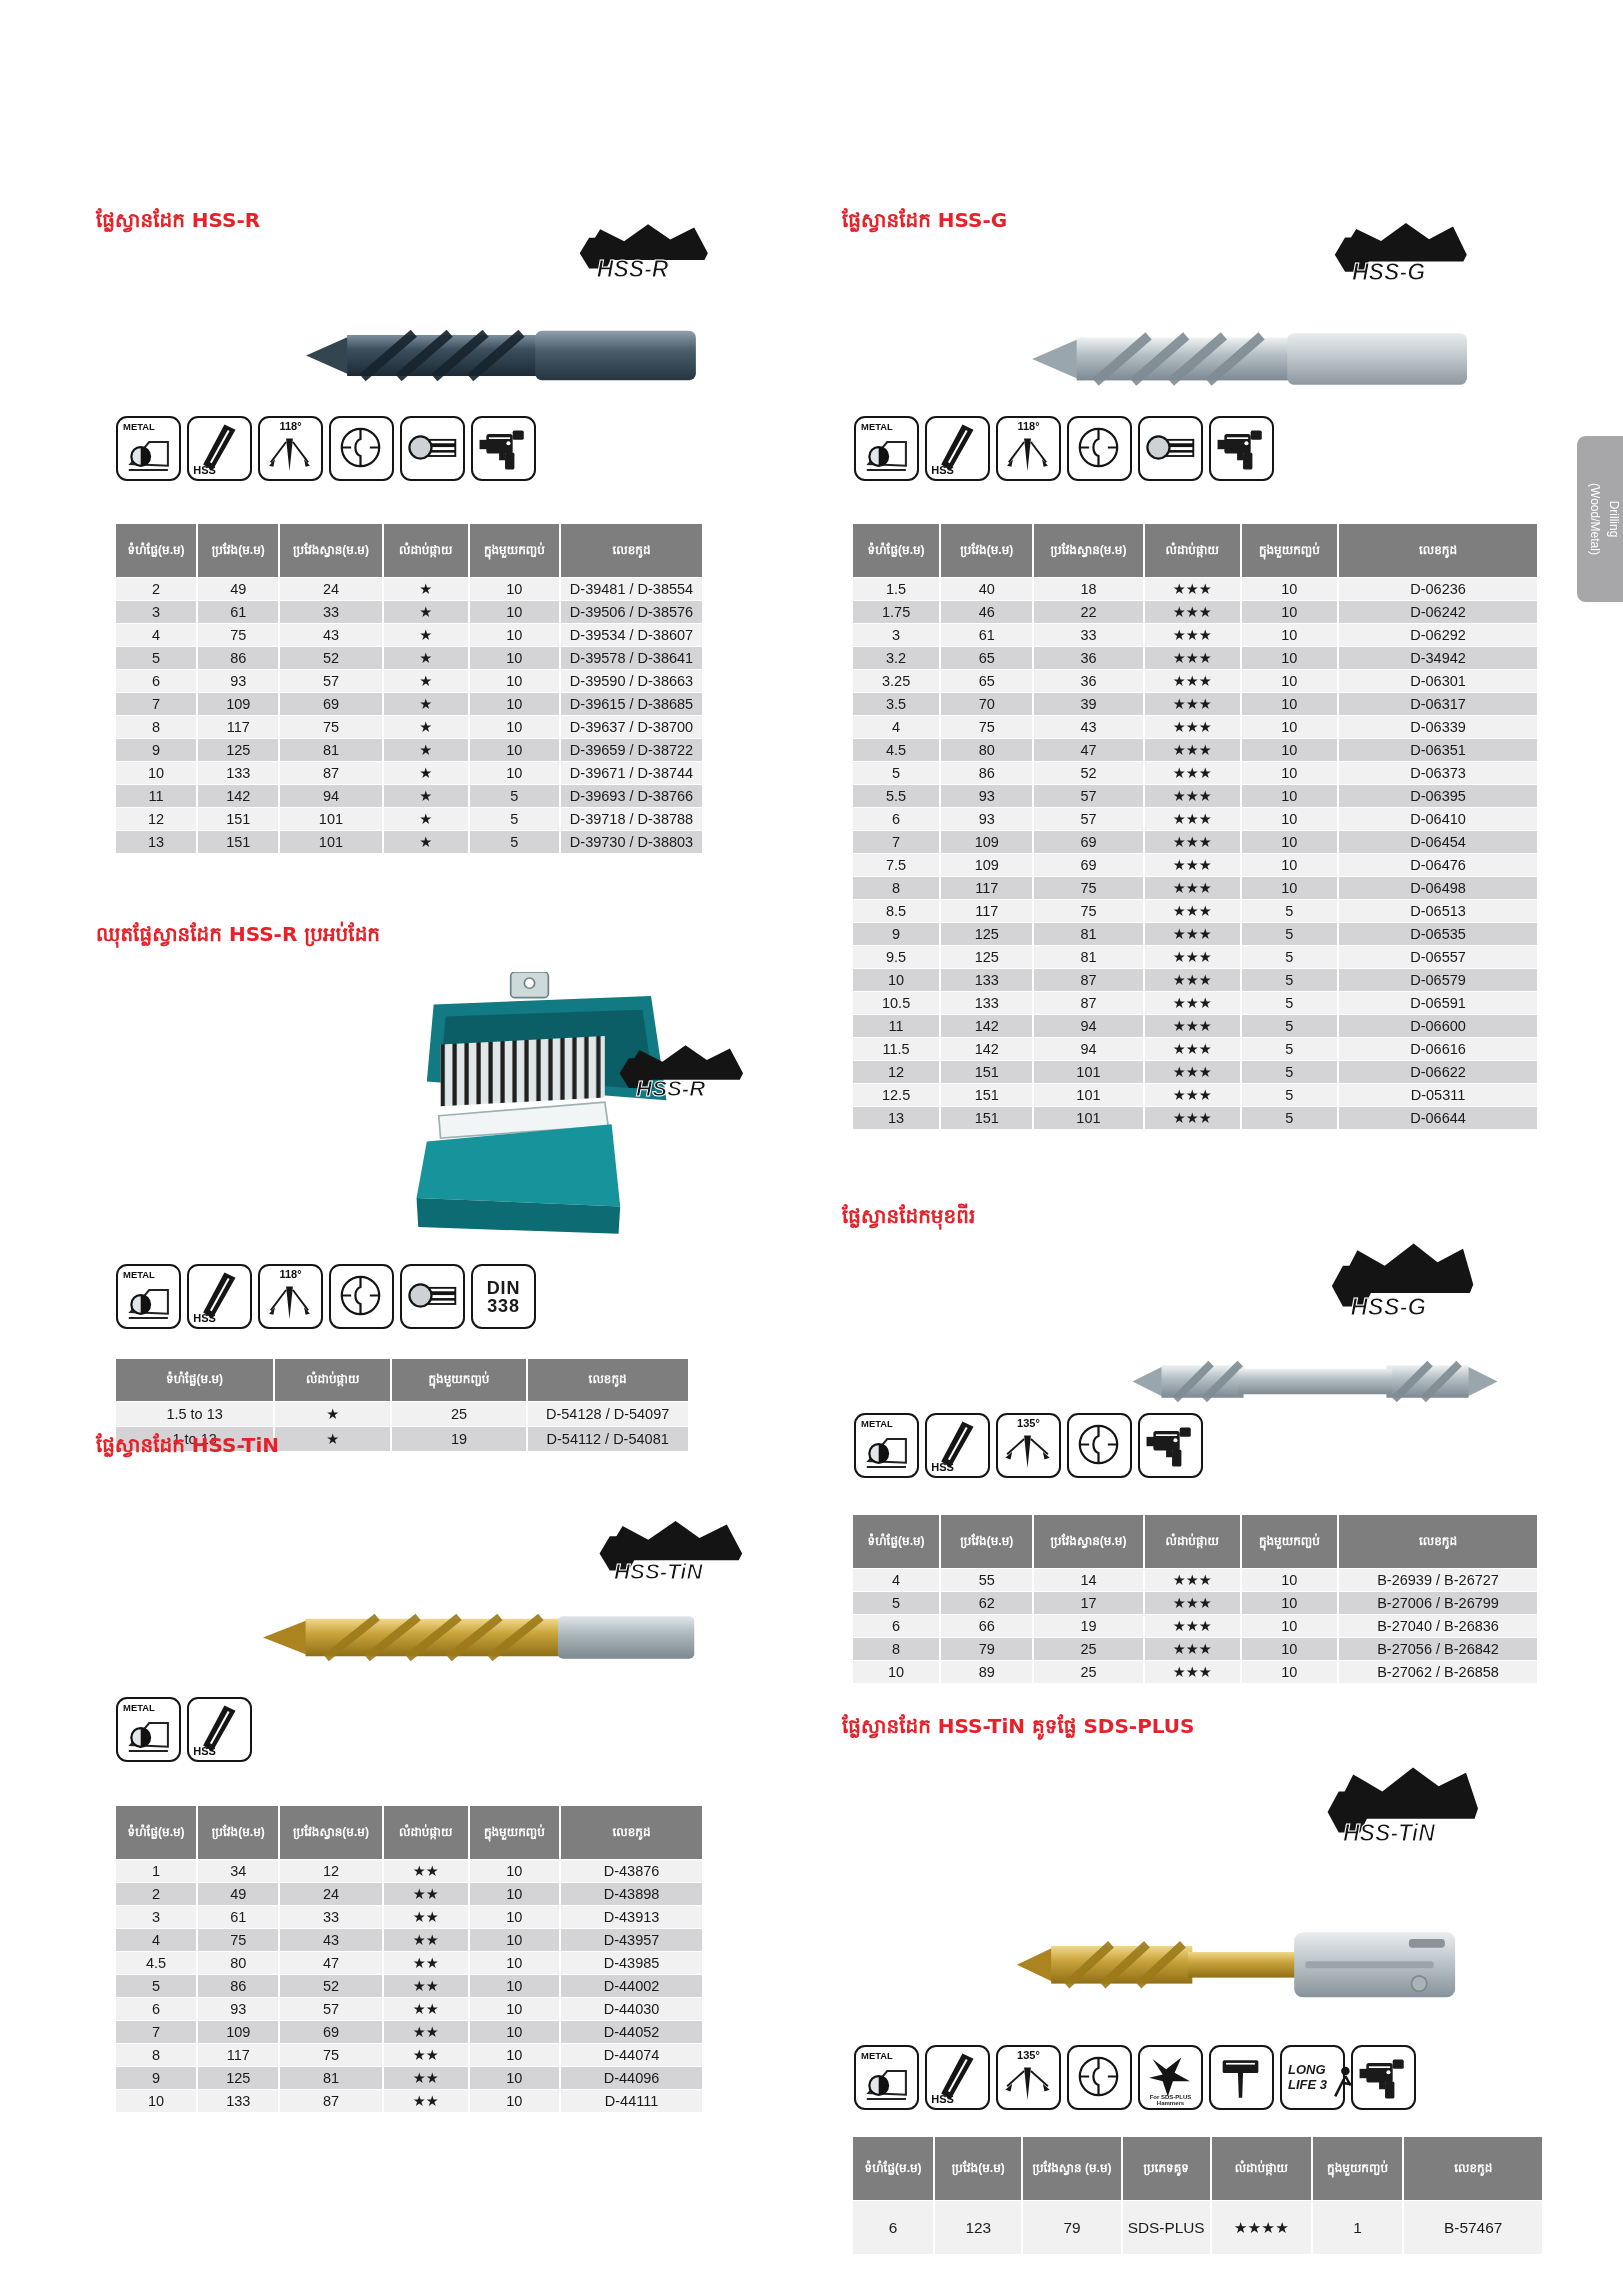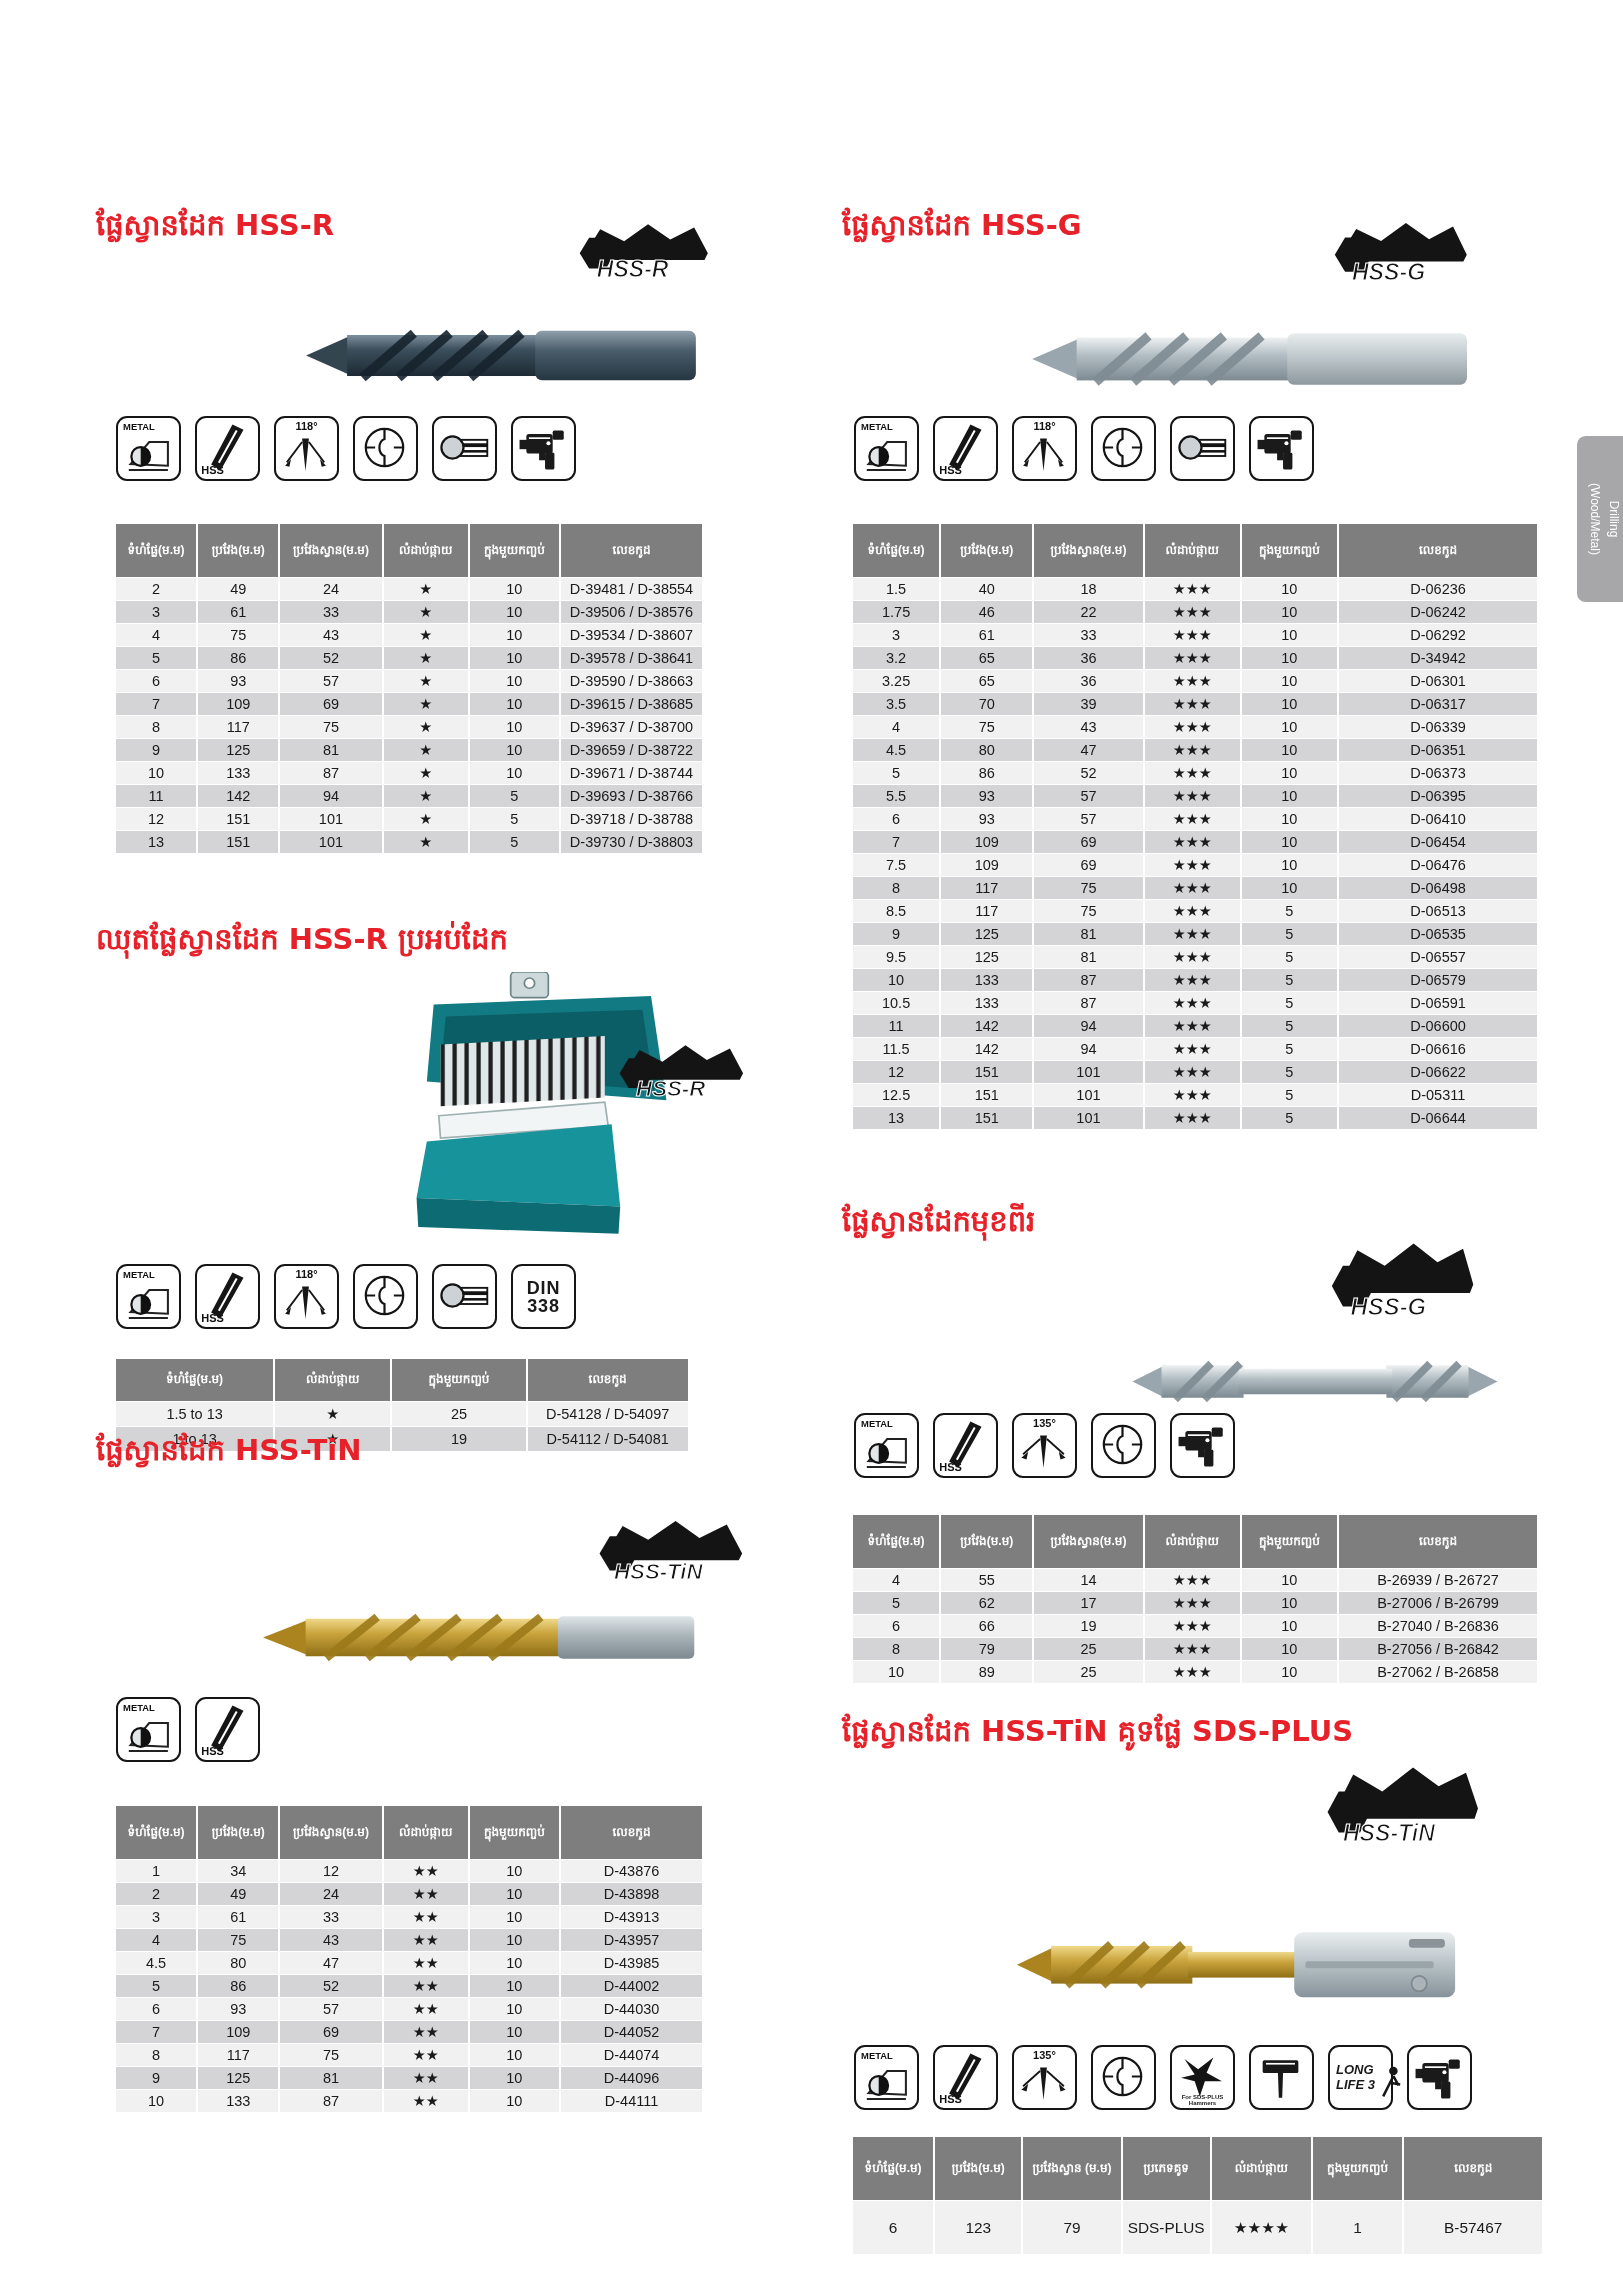--- a/index.html
+++ b/index.html
@@ -1,18 +1,18 @@
 <!DOCTYPE html>
 <html style="font-size:13.7px"><head>
 <meta charset="utf-8">
 <style>
   html,body{margin:0;padding:0;background:#fff;}
   .page{position:relative;width:1623px;height:2295px;background:#fff;overflow:hidden;
         font-family:"Liberation Sans","DejaVu Sans",sans-serif;color:#1a1a1a;}
-  .sec-title{position:absolute;color:#e62129;font-size:29px;font-weight:bold;white-space:nowrap;
+  .sec-title{position:absolute;color:#e62129;font-size:20px;font-weight:bold;white-space:nowrap;
              font-family:"DejaVu Sans","Liberation Sans",sans-serif;}
   
   table{border-collapse:separate;border-spacing:2.6px 1.7px;table-layout:fixed;position:absolute;}
   th{background:#7e7e7e;color:#fff;font-size:12px;font-weight:bold;padding:1.7px 2.6px;vertical-align:middle;}
   td{text-align:center;font-size:14.5px;height:22px;padding:0 1.7px;vertical-align:middle;}
   tbody tr:nth-child(odd) td{background:#f1f1f2;}
   tbody tr:nth-child(even) td{background:#d4d4d6;}
   .t-l6{width:545px;} .t-l6 th{height:50px;}
   .t-l6 th:nth-child(1){width:75px}.t-l6 th:nth-child(2){width:75px}.t-l6 th:nth-child(3){width:96px}
   .t-l6 th:nth-child(4){width:79px}.t-l6 th:nth-child(5){width:84px}.t-l6 th:nth-child(6){width:136px}
@@ -22,21 +22,21 @@
   .t-set{width:545px;} .t-set th{height:39px;}
   .t-set th:nth-child(1){width:152px}.t-set th:nth-child(2){width:110px}
   .t-set th:nth-child(3){width:128px}.t-set th:nth-child(4){width:155px}
   .t-set td{height:24px;}
   .t-sds{width:642px;} .t-sds th{height:60px;}
   .t-sds th:nth-child(1){width:75px}.t-sds th:nth-child(2){width:81px}.t-sds th:nth-child(3){width:92px}
   .t-sds th:nth-child(4){width:82px}.t-sds th:nth-child(5){width:94px}.t-sds th:nth-child(6){width:84px}
   .t-sds th:nth-child(7){width:133px}
   .t-sds td{height:53px;font-size:15.4px;}
   
-  .icons{position:absolute;display:flex;gap:14px;}
+  .icons{position:absolute;display:flex;gap:6px;}
   .ic{width:65px;height:65px;border:2.6px solid #151515;border-radius:11px;background:#fff;
       position:relative;flex:0 0 auto;box-sizing:border-box;}
   .ic-lbl{position:absolute;font-weight:bold;color:#111;}
   .ic-lbl.tl{top:2.6px;left:5.1px;font-size:9.4px;}
   .ic-lbl.bl{bottom:2.6px;left:4.3px;font-size:11px;}
   .ic-lbl.tc{top:1.7px;left:0;right:0;text-align:center;font-size:11px;}
   .ic-art{position:absolute;left:4.3px;top:6.8px;width:51px;height:51px;}
   .ic-art.full{left:4.3px;top:4.3px;}
   .din-txt{position:absolute;inset:0;display:flex;flex-direction:column;align-items:center;
            justify-content:center;font-weight:bold;font-size:18px;line-height:1.0;letter-spacing:0.9px;border-radius:12px;}

